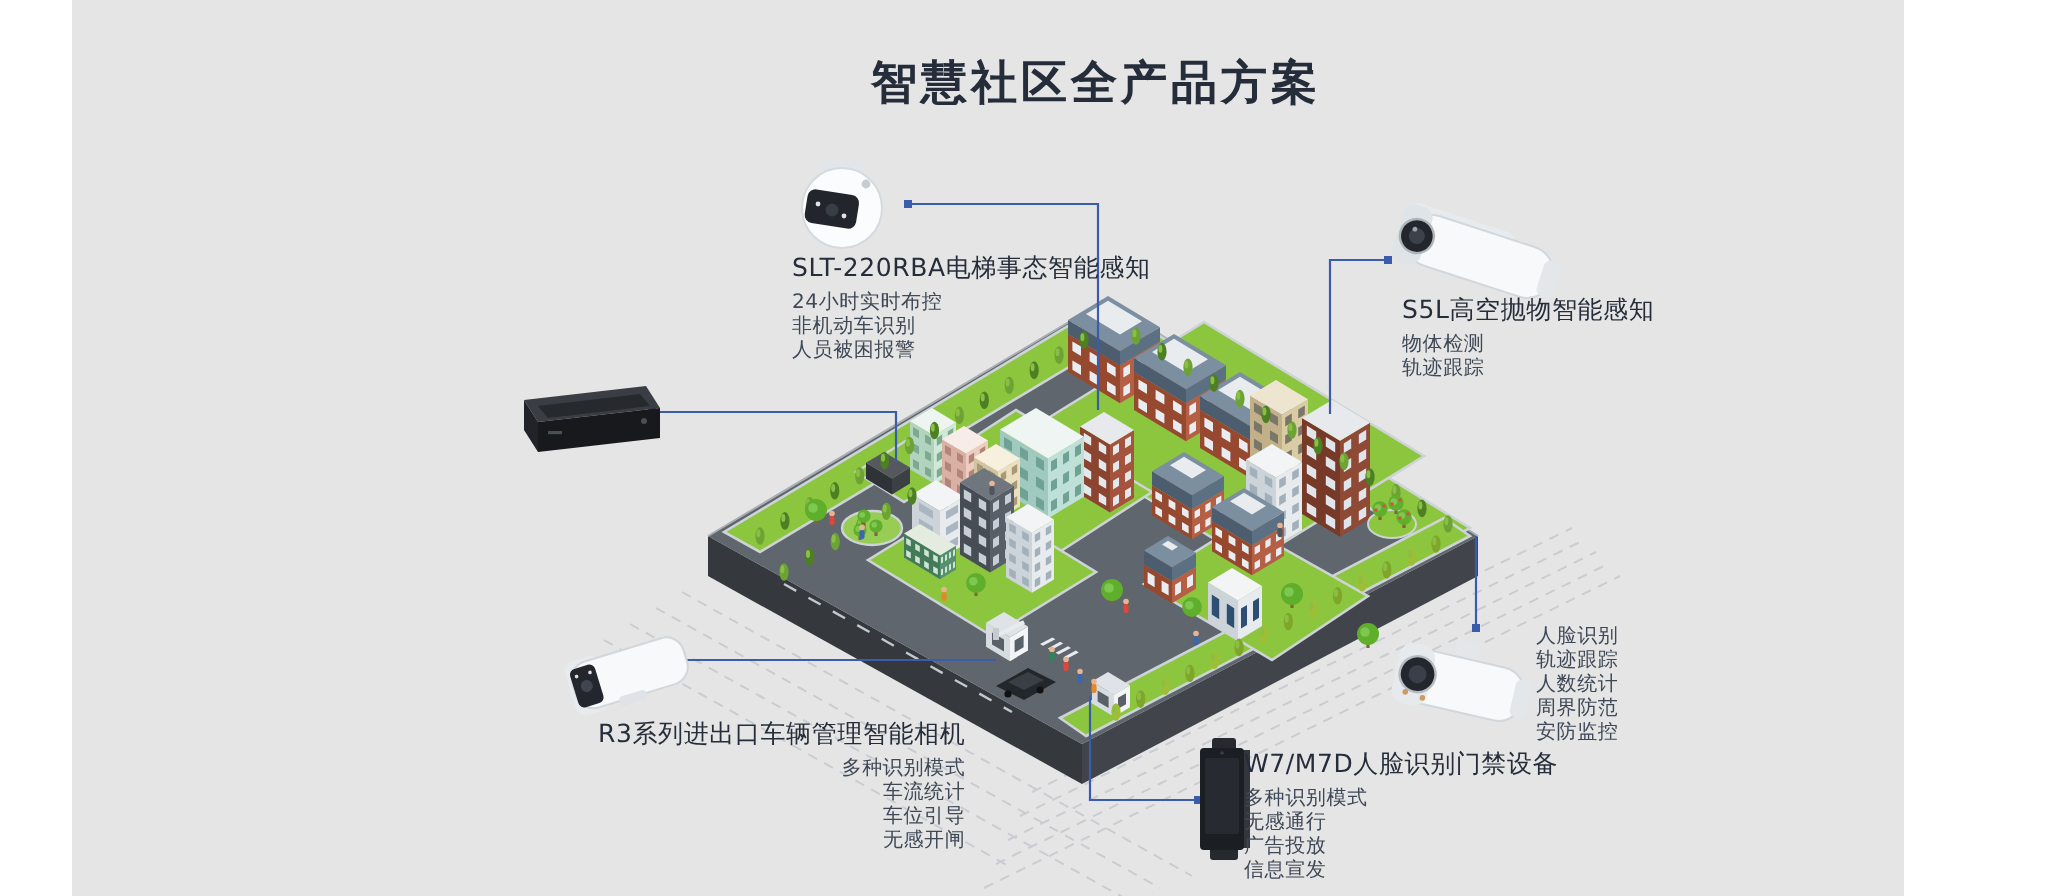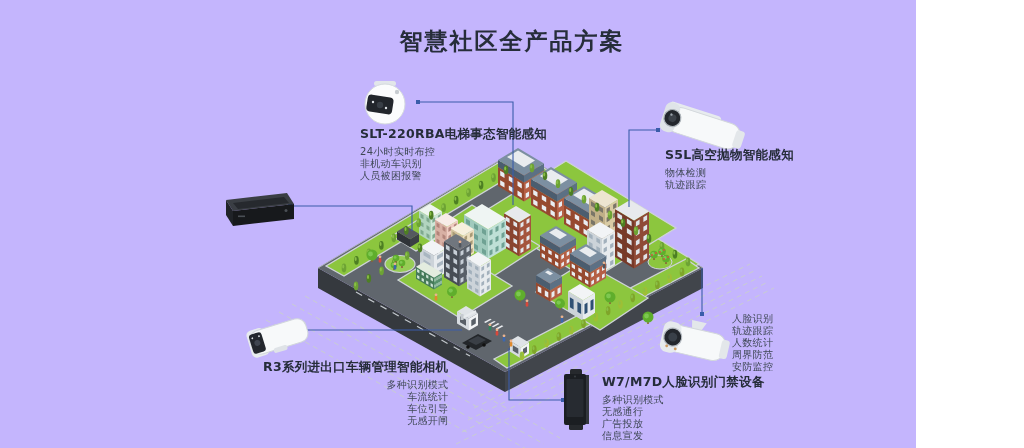--- a/index.html
+++ b/index.html
@@ -1,30 +1,30 @@
 <!DOCTYPE html>
 <html><head>
 <meta charset="utf-8">
 <style>
   html,body{margin:0;padding:0;background:#fff;}
-  .stage{position:relative;width:916px;height:448px;background:#c4b5fd;overflow:hidden;
-         font-family:"DejaVu Sans","Liberation Sans",sans-serif;color:#262d3a;}
+  .stage{position:relative;width:916px;height:448px;background:#e5e5e5;overflow:hidden;
+         font-family:"DejaVu Sans","Liberation Sans",sans-serif;color:#262d3a;margin-left:36px;}
   .page-title{position:absolute;top:26px;left:0;width:1024px;text-align:center;
 
               font-size:23px;font-weight:700;letter-spacing:2px;color:#262d3a;}
   svg.scene{position:absolute;left:0;top:0;}
   .product{position:absolute;z-index:5;}
-  .product h3{margin:0 0 4px 0;font-size:12.5px;font-weight:700;color:#262d3a;letter-spacing:.3px;white-space:nowrap;}
+  .product h3{margin:0 0 4px 0;font-size:12.5px;font-weight:400;color:#262d3a;letter-spacing:.3px;white-space:nowrap;}
   .product ul{margin:0;padding:0;list-style:none;}
   .product li{font-size:10px;line-height:10.5px;color:#3f4856;letter-spacing:.3px;white-space:nowrap;margin:0 0 1.5px 0;}
   .p-slt{left:360px;top:126px;}
   .p-s5lh{left:665px;top:147px;}
   .p-vzbox{left:227px;top:229px;}
   .p-r3{left:263px;top:359px;text-align:right;}
-  .p-w7{left:602px;top:374px;}
+  .p-w7{left:586px;top:374px;}
   .p-s5ls{left:732px;top:314px;}
 </style>
 </head>
 <body>
 
 <div class="stage">
 
   <div class="page-title">智慧社区全产品方案</div>
 
   <svg class="scene" id="scene" width="1024" height="448" viewBox="0 0 1024 448">

